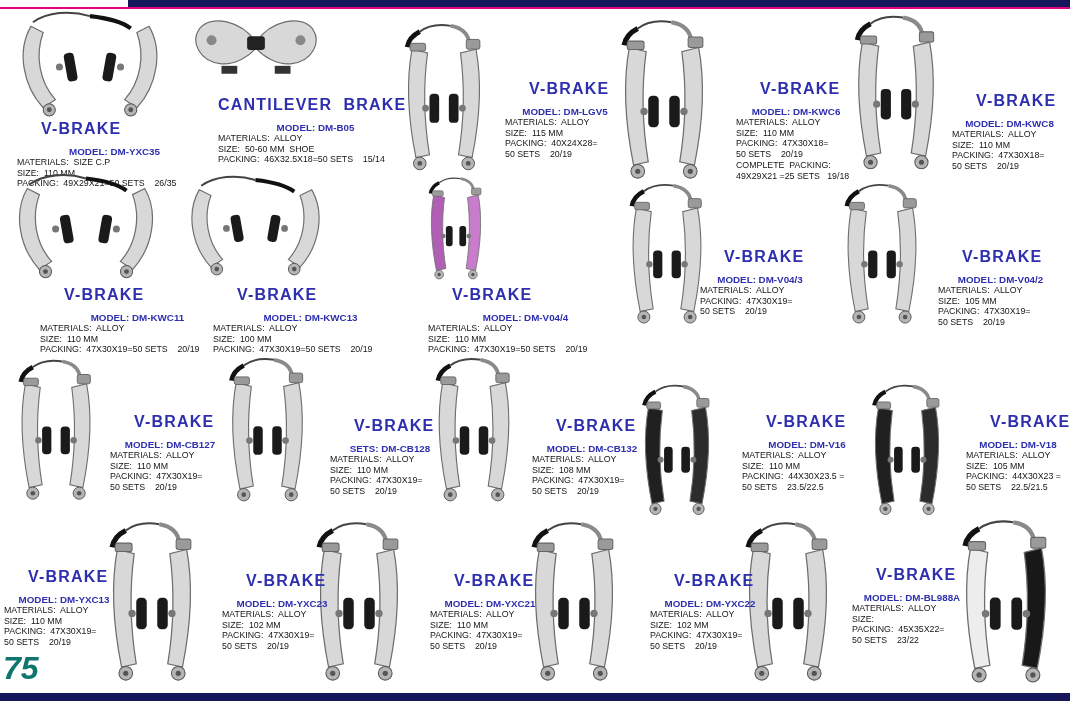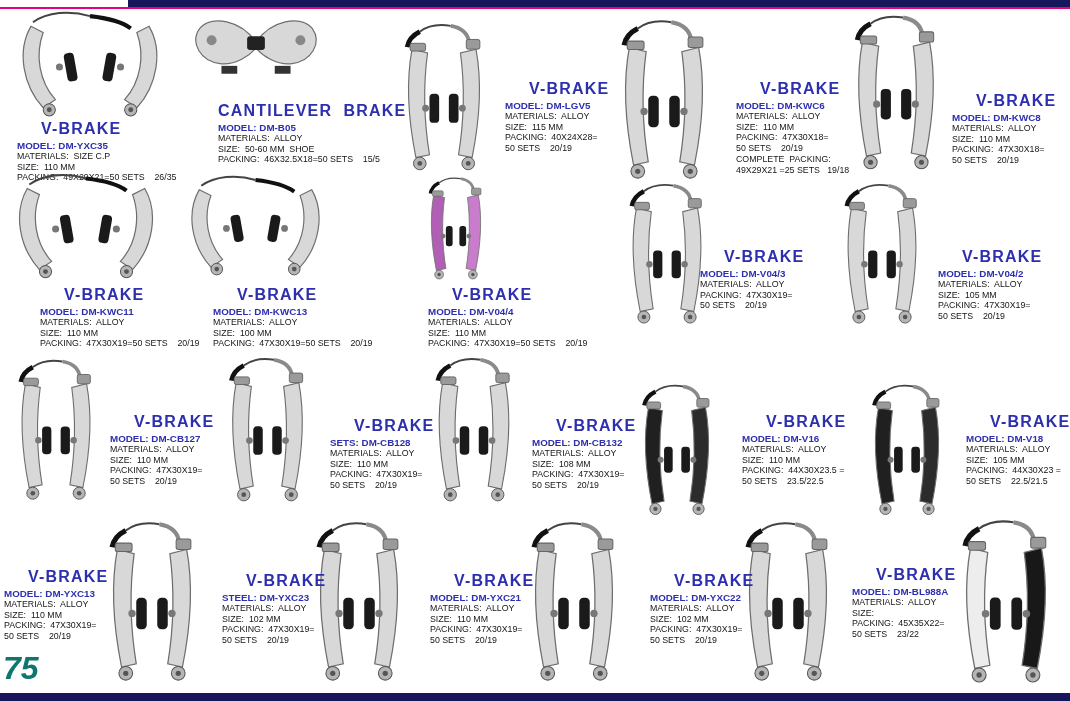--- a/index.html
+++ b/index.html
@@ -21,21 +21,21 @@
   }
 
   
   .txt { position:absolute; }
   .hdr {
     color:#2d2fae; font-weight:bold; font-size:16px; letter-spacing:1.2px;
     padding-left:24px; white-space:pre;
   }
   .hdr.noind { padding-left:0; }
   .model {
-    color:#2d2fae; font-weight:bold; font-size:9.8px; margin-top:2px; white-space:pre;
+    color:#2d2fae; font-weight:bold; font-size:9.8px; margin-top:8px; white-space:pre;text-align:center;
   }
   .specs div {
     color:#151515; font-size:8.8px; line-height:1.22; white-space:pre;
   }
 
   
   .img { position:absolute; }
   .img svg { width:100%; height:100%; display:block; }
 
   .c-silver      { --armL:#d8d8d8; --armR:#d8d8d8; }
@@ -111,27 +111,27 @@
         <div>SIZE:  110 MM</div>
         <div>PACKING:  49X29X21=50 SETS    26/35</div>
       </div>
   </div>
 
   <div class="img c-silver" style="left:182px;top:6px;width:148px;height:98px">
       <svg viewBox="0 0 150 90">
         <use href="#sym-canti"></use>
       </svg>
     </div>
-  <div class="txt" style="left:218px;top:102px;width:195px">
+  <div class="txt" style="left:218px;top:96px;width:195px">
     <div class="hdr noind">CANTILEVER  BRAKE</div>
     <div class="model">MODEL: DM-B05</div>
     <div class="specs">
         <div>MATERIALS:  ALLOY</div>
         <div>SIZE:  50-60 MM  SHOE</div>
-        <div>PACKING:  46X32.5X18=50 SETS    15/5</div>
+        <div>PACKING:  46X32.5X18=50 SETS    15/14</div>
       </div>
   </div>
 
   <div class="img c-silver" style="left:385px;top:22px;width:118px;height:155px">
       <svg viewBox="0 0 110 160">
         <use href="#sym-vbrake"></use>
       </svg>
     </div>
   <div class="txt" style="left:505px;top:80px;width:120px">
     <div class="hdr">V-BRAKE</div>
@@ -350,21 +350,21 @@
       </div>
   </div>
 
   <div class="img c-silver" style="left:298px;top:520px;width:122px;height:168px">
       <svg viewBox="0 0 110 160">
         <use href="#sym-vbrake"></use>
       </svg>
     </div>
   <div class="txt" style="left:222px;top:572px;width:120px">
     <div class="hdr">V-BRAKE</div>
-    <div class="model">STEEL: DM-YXC23</div>
+    <div class="model">MODEL: DM-YXC23</div>
     <div class="specs">
         <div>MATERIALS:  ALLOY</div>
         <div>SIZE:  102 MM</div>
         <div>PACKING:  47X30X19=</div>
         <div>50 SETS    20/19</div>
       </div>
   </div>
 
   <div class="img c-silver" style="left:512px;top:520px;width:124px;height:168px">
       <svg viewBox="0 0 110 160">

